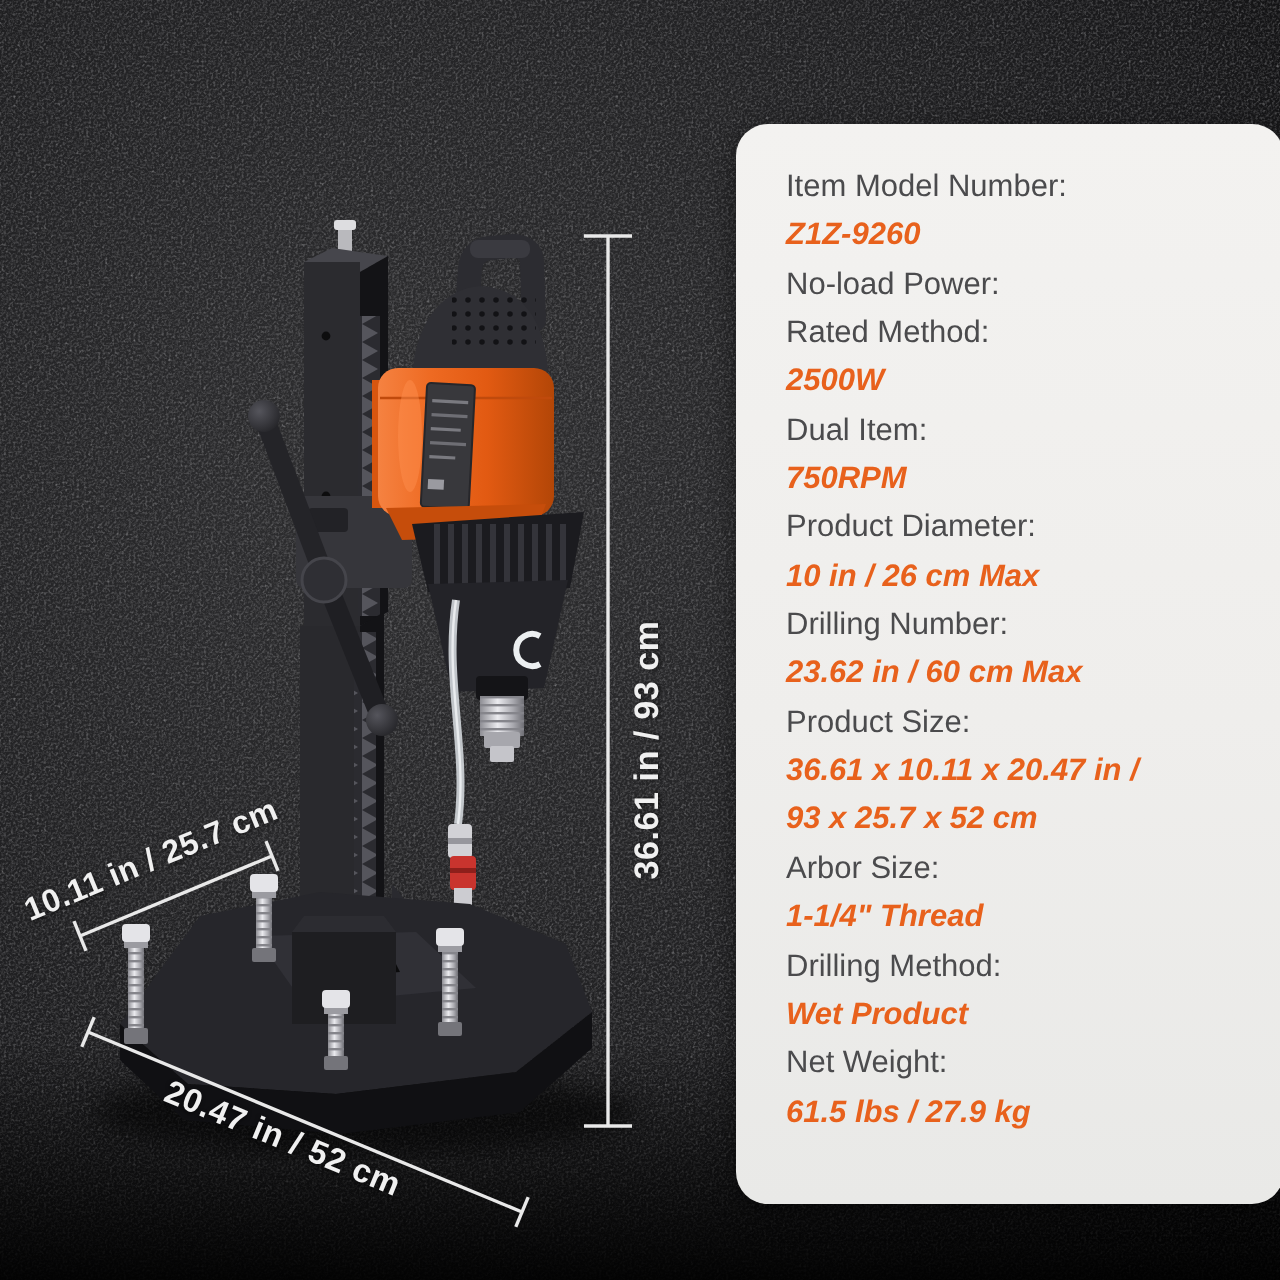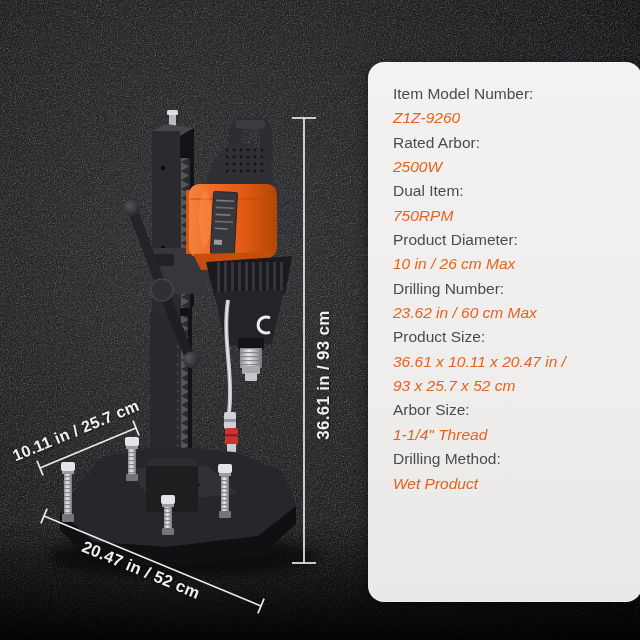--- a/index.html
+++ b/index.html
@@ -23,21 +23,21 @@
     box-sizing:border-box;padding:20px 16px 0 25px;
     background:linear-gradient(180deg,#f3f2f0 0%,#efeeec 55%,#e9e9e7 100%);
     border-radius:16px;
     box-shadow:0 4px 14px rgba(0,0,0,.45);
     margin-left:25px;
   }
   .spec-label{
     color:#4b4b4d;font-size:15.5px;line-height:24.35px;
   }
   .spec-value{
-    color:#e8611c;font-size:15.5px;font-weight:normal;font-style:italic;
+    color:#e8611c;font-size:15.5px;font-weight:bold;font-style:italic;
     line-height:24.35px;white-space:pre-line;
   }
 </style>
 </head>
 <body>
 
 <div class="stage">
 
   <svg class="layer" width="640" height="640" aria-hidden="true">
     <defs>
@@ -225,23 +225,24 @@
   <div class="dim dim-height">36.61 in / 93 cm</div>
   <div class="dim dim-width">10.11 in / 25.7 cm</div>
   <div class="dim dim-depth">20.47 in / 52 cm</div>
 
   <section class="spec-panel">
     <div class="spec-item">
       <div class="spec-label">Item Model Number:</div>
       <div class="spec-value">Z1Z-9260</div>
     </div>
     <div class="spec-item">
-    </div>
-    <div class="spec-item">
-      <div class="spec-label">Rated Arbor:</div>
+      <div class="spec-label">No-load Power:</div>
+    </div>
+    <div class="spec-item">
+      <div class="spec-label">Rated Method:</div>
       <div class="spec-value">2500W</div>
     </div>
     <div class="spec-item">
       <div class="spec-label">Dual Item:</div>
       <div class="spec-value">750RPM</div>
     </div>
     <div class="spec-item">
       <div class="spec-label">Product Diameter:</div>
       <div class="spec-value">10 in / 26 cm Max</div>
     </div>
@@ -255,15 +256,19 @@
 93 x 25.7 x 52 cm</div>
     </div>
     <div class="spec-item">
       <div class="spec-label">Arbor Size:</div>
       <div class="spec-value">1-1/4" Thread</div>
     </div>
     <div class="spec-item">
       <div class="spec-label">Drilling Method:</div>
       <div class="spec-value">Wet Product</div>
     </div>
+    <div class="spec-item">
+      <div class="spec-label">Net Weight:</div>
+      <div class="spec-value">61.5 lbs / 27.9 kg</div>
+    </div>
   </section>
 
 </div>
 
 </body></html>

